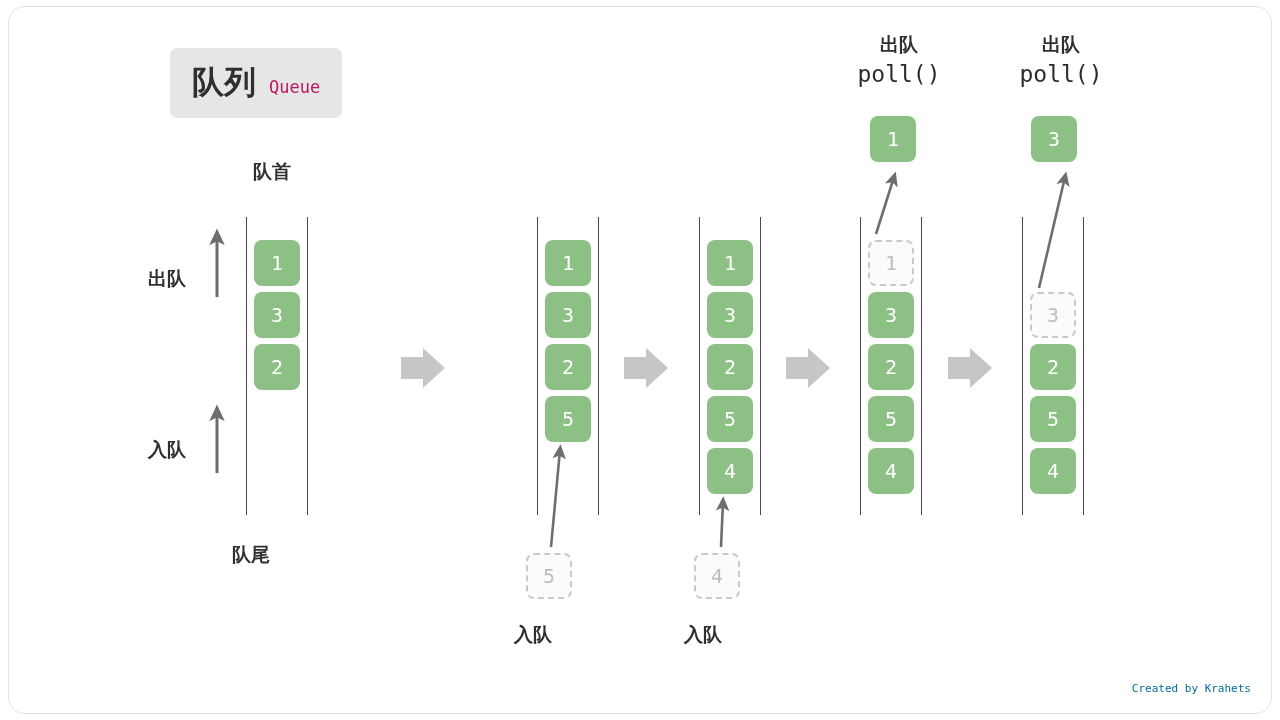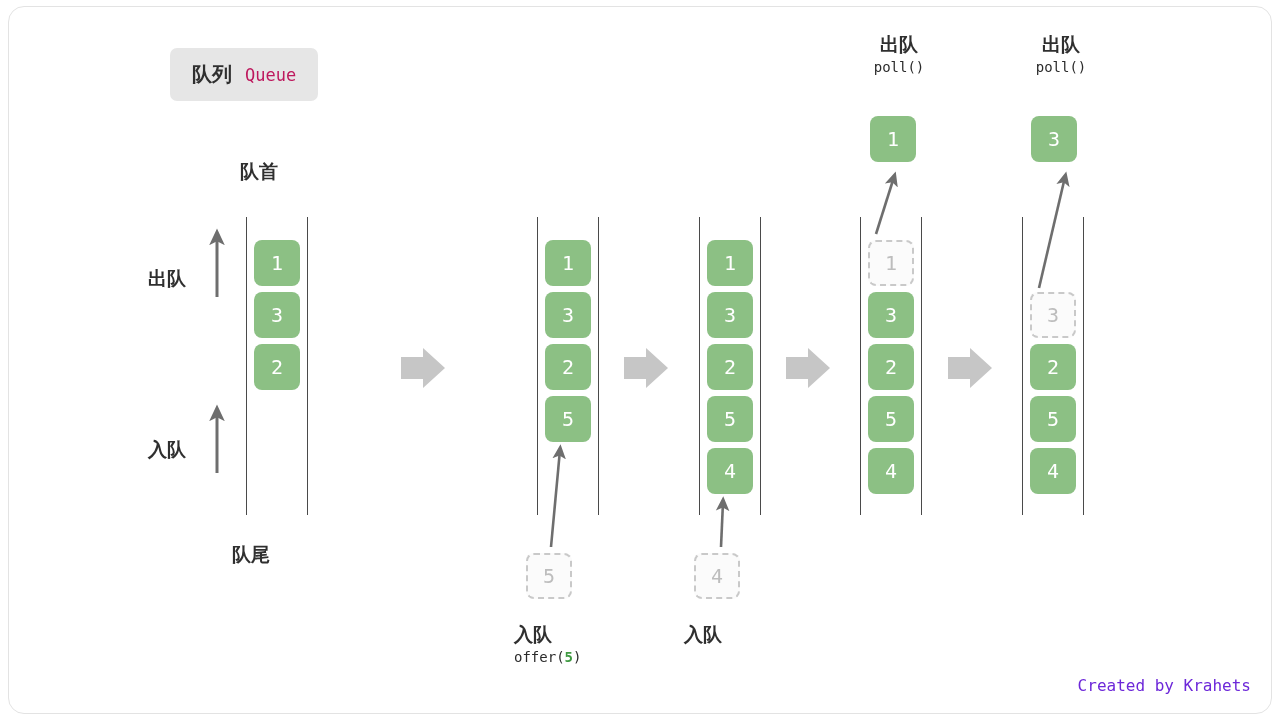--- a/index.html
+++ b/index.html
@@ -25,21 +25,21 @@
   .title-badge{
     position:absolute;
     left:161px;top:41px;
     padding:13px 22px;
     background:#e6e6e6;
     border-radius:7px;
     display:flex;align-items:baseline;gap:13px;
     white-space:nowrap;
   }
   .title-cn{
-    font-size:20px;font-weight:bold;color:#2f2f2f;
+    font-size:32px;font-weight:bold;color:#2f2f2f;
     font-family:Liberation Sans, sans-serif;
   }
   .title-en{
     font-size:17px;color:#be185d;
     font-family:"DejaVu Sans Mono","Liberation Mono",monospace;
   }
 
   
   .lbl-cn{
     position:absolute;
@@ -53,21 +53,21 @@
     white-space:nowrap;
     line-height:1.42;
   }
   .op-cn{
     display:block;
     font-size:19px;font-weight:bold;color:#2f2f2f;
     font-family:"DejaVu Sans","Liberation Sans",sans-serif;
   }
   .op-code{
     display:block;
-    font-size:14px;color:#2b2b2b;
+    font-size:23px;color:#2b2b2b;
     font-family:"DejaVu Sans Mono","Liberation Mono",monospace;
   }
   .op-code .num{color:#3f9a42;font-weight:bold;}
 
   
   .col{position:absolute;}
   .rail{
     position:absolute;
     top:0;width:1px;height:298px;
     background:#4a4a4a;
@@ -120,37 +120,37 @@
     font-family:"DejaVu Sans Mono","Liberation Mono",monospace;
   }
 
   
   .arrows{position:absolute;left:0;top:0;width:1264px;height:708px;pointer-events:none;}
 
   
   .credit{
     position:absolute;
     right:22px;bottom:20px;
-    font-size:16px;color:#6d28d9;
+    font-size:11px;color:#0369a1;
     font-family:"DejaVu Sans Mono","Liberation Mono",monospace;
     white-space:nowrap;
   }
 </style>
 </head>
 <body>
 
 <div class="card">
   <div class="stage">
 
     <div class="title-badge">
       <span class="title-cn">队列</span>
       <span class="title-en">Queue</span>
     </div>
 
-    <div class="lbl-cn" style="left:231px;top:152px;font-family:Liberation Serif, serif;">队首</div>
+    <div class="lbl-cn" style="left:244px;top:152px;font-family:Liberation Serif, serif;">队首</div>
     <div class="lbl-cn" style="left:223px;top:535px;">队尾</div>
 
     <div class="lbl-cn" style="left:139px;top:259px;">出队</div>
     <div class="lbl-cn" style="left:139px;top:430px;">入队</div>
 
     <div class="col" style="left:237px;top:210px;">
       <div class="rail left"></div>
       <div class="rail right"></div>
       <div class="cell filled" style="top:23px;">1</div>
       <div class="cell filled" style="top:75px;">3</div>
@@ -193,21 +193,20 @@
       <div class="cell filled" style="top:127px;">2</div>
       <div class="cell filled" style="top:179px;">5</div>
       <div class="cell filled" style="top:231px;">4</div>
     </div>
 
     <div class="ghost-free" style="left:517px;top:546px;">5</div>
     <div class="ghost-free" style="left:685px;top:546px;">4</div>
 
     <div class="op-label" style="left:430px;top:614px;width:200px;text-align:left;padding-left:75px;">
       <span class="op-cn">入队</span>
-      <span class="op-code"><span>offer(</span><span class="num">5</span><span>)</span></span>
     </div>
     <div class="op-label" style="left:600px;top:614px;width:200px;text-align:left;padding-left:75px;">
       <span class="op-cn">入队</span>
     </div>
 
     <div class="op-label" style="left:790px;top:24px;width:200px;">
       <span class="op-cn">出队</span>
       <span class="op-code">poll()</span>
     </div>
     <div class="result-box" style="left:861px;top:109px;">1</div>

